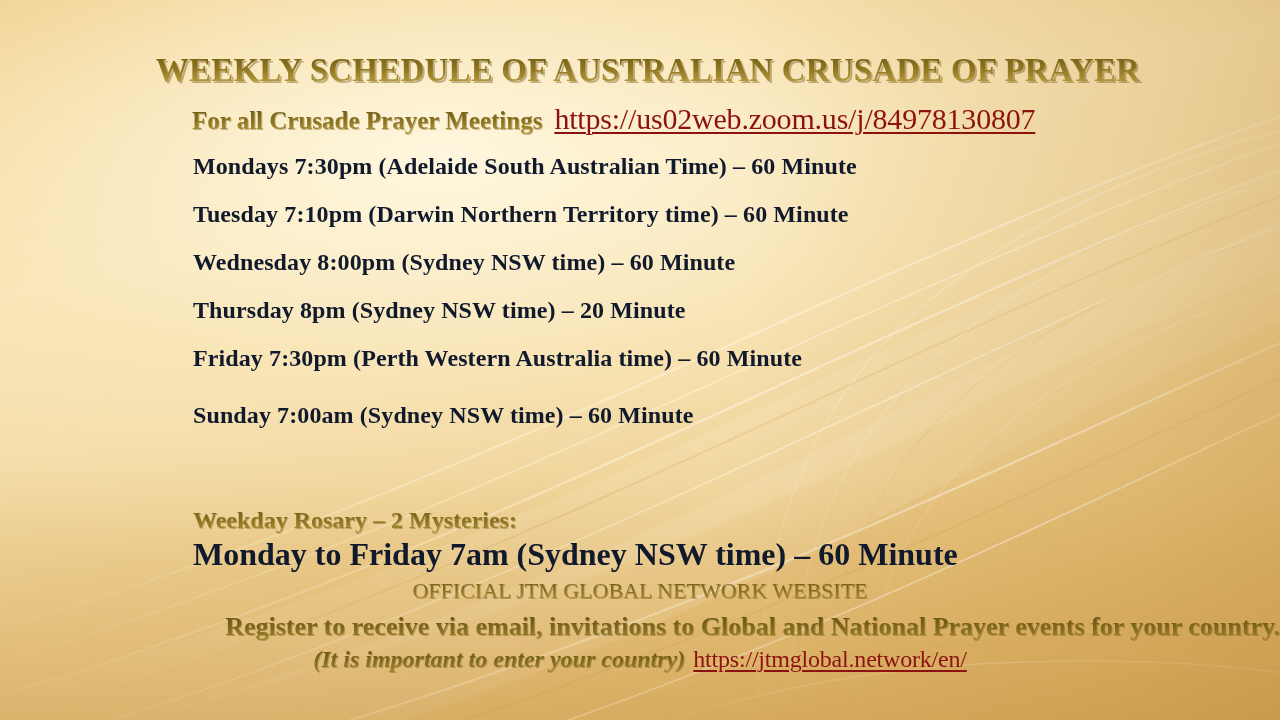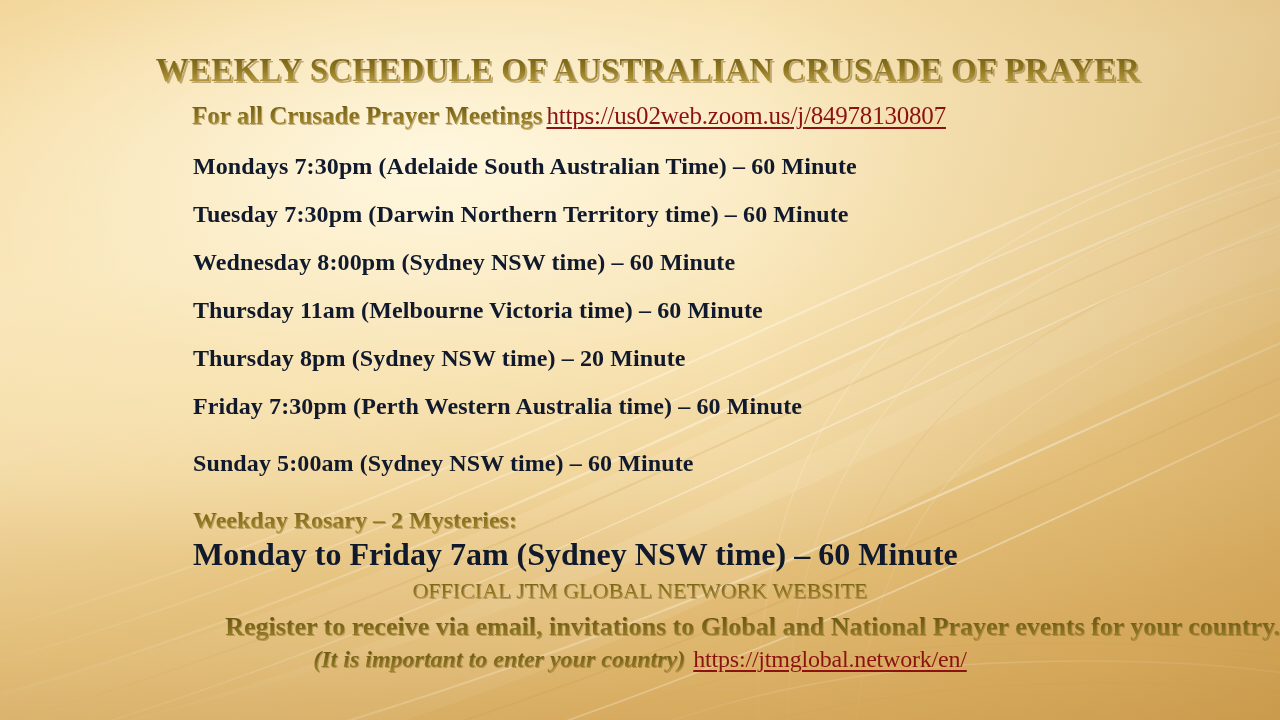--- a/index.html
+++ b/index.html
@@ -63,35 +63,35 @@
     padding-left: 8px;
   }
 
   
   .zoom-line {
     position: absolute;
     top: 102px;
     left: 192px;
     display: flex;
     align-items: baseline;
-    gap: 4px;
+    gap: 12px;
     white-space: nowrap;
   }
   .zoom-label {
     font-size: 25px;
     font-weight: bold;
     color: #7d6718;
     background: linear-gradient(to bottom, #6a5812 0%, #8a721e 50%, #b99c3f 100%);
     -webkit-background-clip: text;
     background-clip: text;
     -webkit-text-fill-color: transparent;
     filter: drop-shadow(1.6px 1.6px 0.4px rgba(120,92,30,0.42));
   }
   .zoom-url {
-    font-size: 25px;
+    font-size: 30px;
     color: #8c1212;
     text-decoration: underline;
     text-underline-offset: 3px;
     text-decoration-thickness: 1.6px;
     letter-spacing: -0.2px;
   }
 
   
   .schedule {
     position: absolute;
@@ -257,26 +257,25 @@
 
     <div class="title">WEEKLY SCHEDULE OF AUSTRALIAN CRUSADE OF PRAYER</div>
 
     <div class="zoom-line">
       <span class="zoom-label">For all Crusade Prayer Meetings</span>
       <span class="zoom-url">https://us02web.zoom.us/j/84978130807</span>
     </div>
 
     <div class="schedule">
       <div class="sched-row">Mondays 7:30pm (Adelaide South Australian Time) – 60 Minute</div>
-      <div class="sched-row">Tuesday 7:30pm (Darwin Northern Territory time) – 60 Minute</div>
+      <div class="sched-row">Tuesday 7:10pm (Darwin Northern Territory time) – 60 Minute</div>
       <div class="sched-row">Wednesday 8:00pm (Sydney NSW time) – 60 Minute</div>
-      <div class="sched-row">Thursday 11am (Melbourne Victoria time) – 60 Minute</div>
       <div class="sched-row">Thursday 8pm (Sydney NSW time) – 20 Minute</div>
       <div class="sched-row gap-after">Friday 7:30pm (Perth Western Australia time) – 60 Minute</div>
-      <div class="sched-row">Sunday 5:00am (Sydney NSW time) – 60 Minute</div>
+      <div class="sched-row">Sunday 7:00am (Sydney NSW time) – 60 Minute</div>
     </div>
 
     <div class="rosary">
       <div class="rosary-head">Weekday Rosary – 2 Mysteries:</div>
       <div class="rosary-sub">Monday to Friday 7am (Sydney NSW time) – 60 Minute</div>
     </div>
 
     <div class="footer-official">OFFICIAL JTM GLOBAL NETWORK WEBSITE</div>
 
     <div class="footer-register">Register to receive via email, invitations to Global and National Prayer events for your country.</div>

